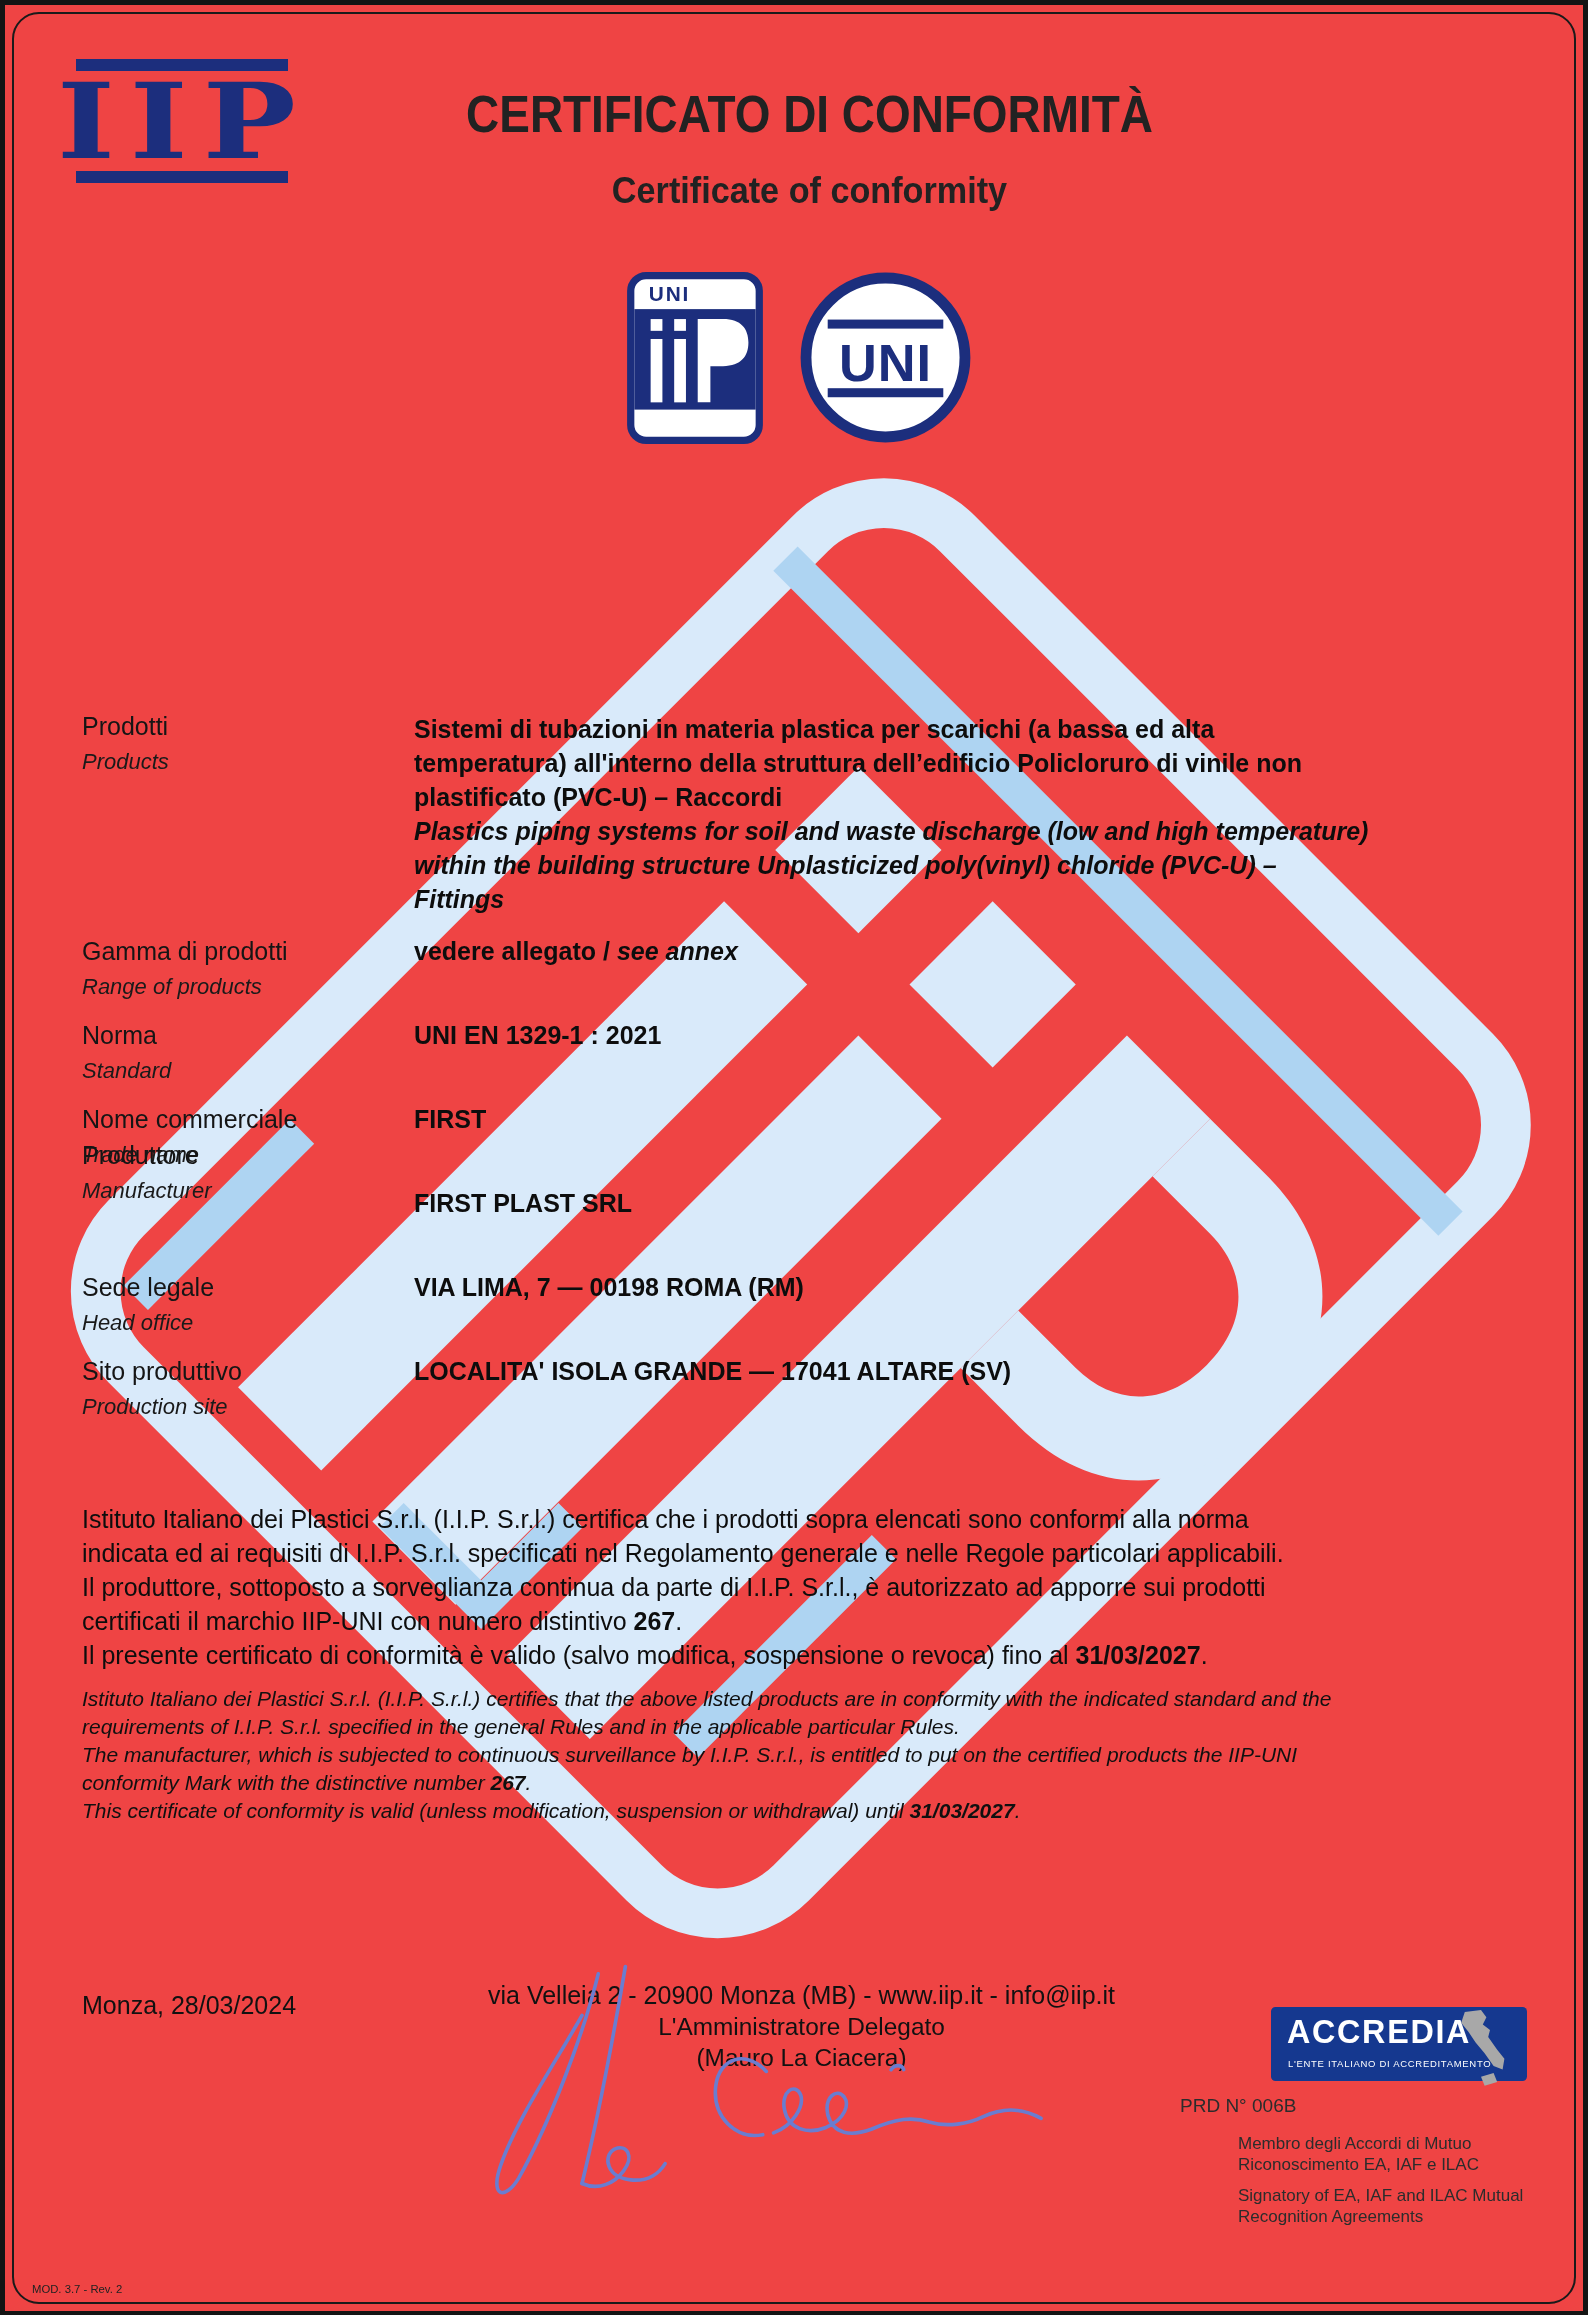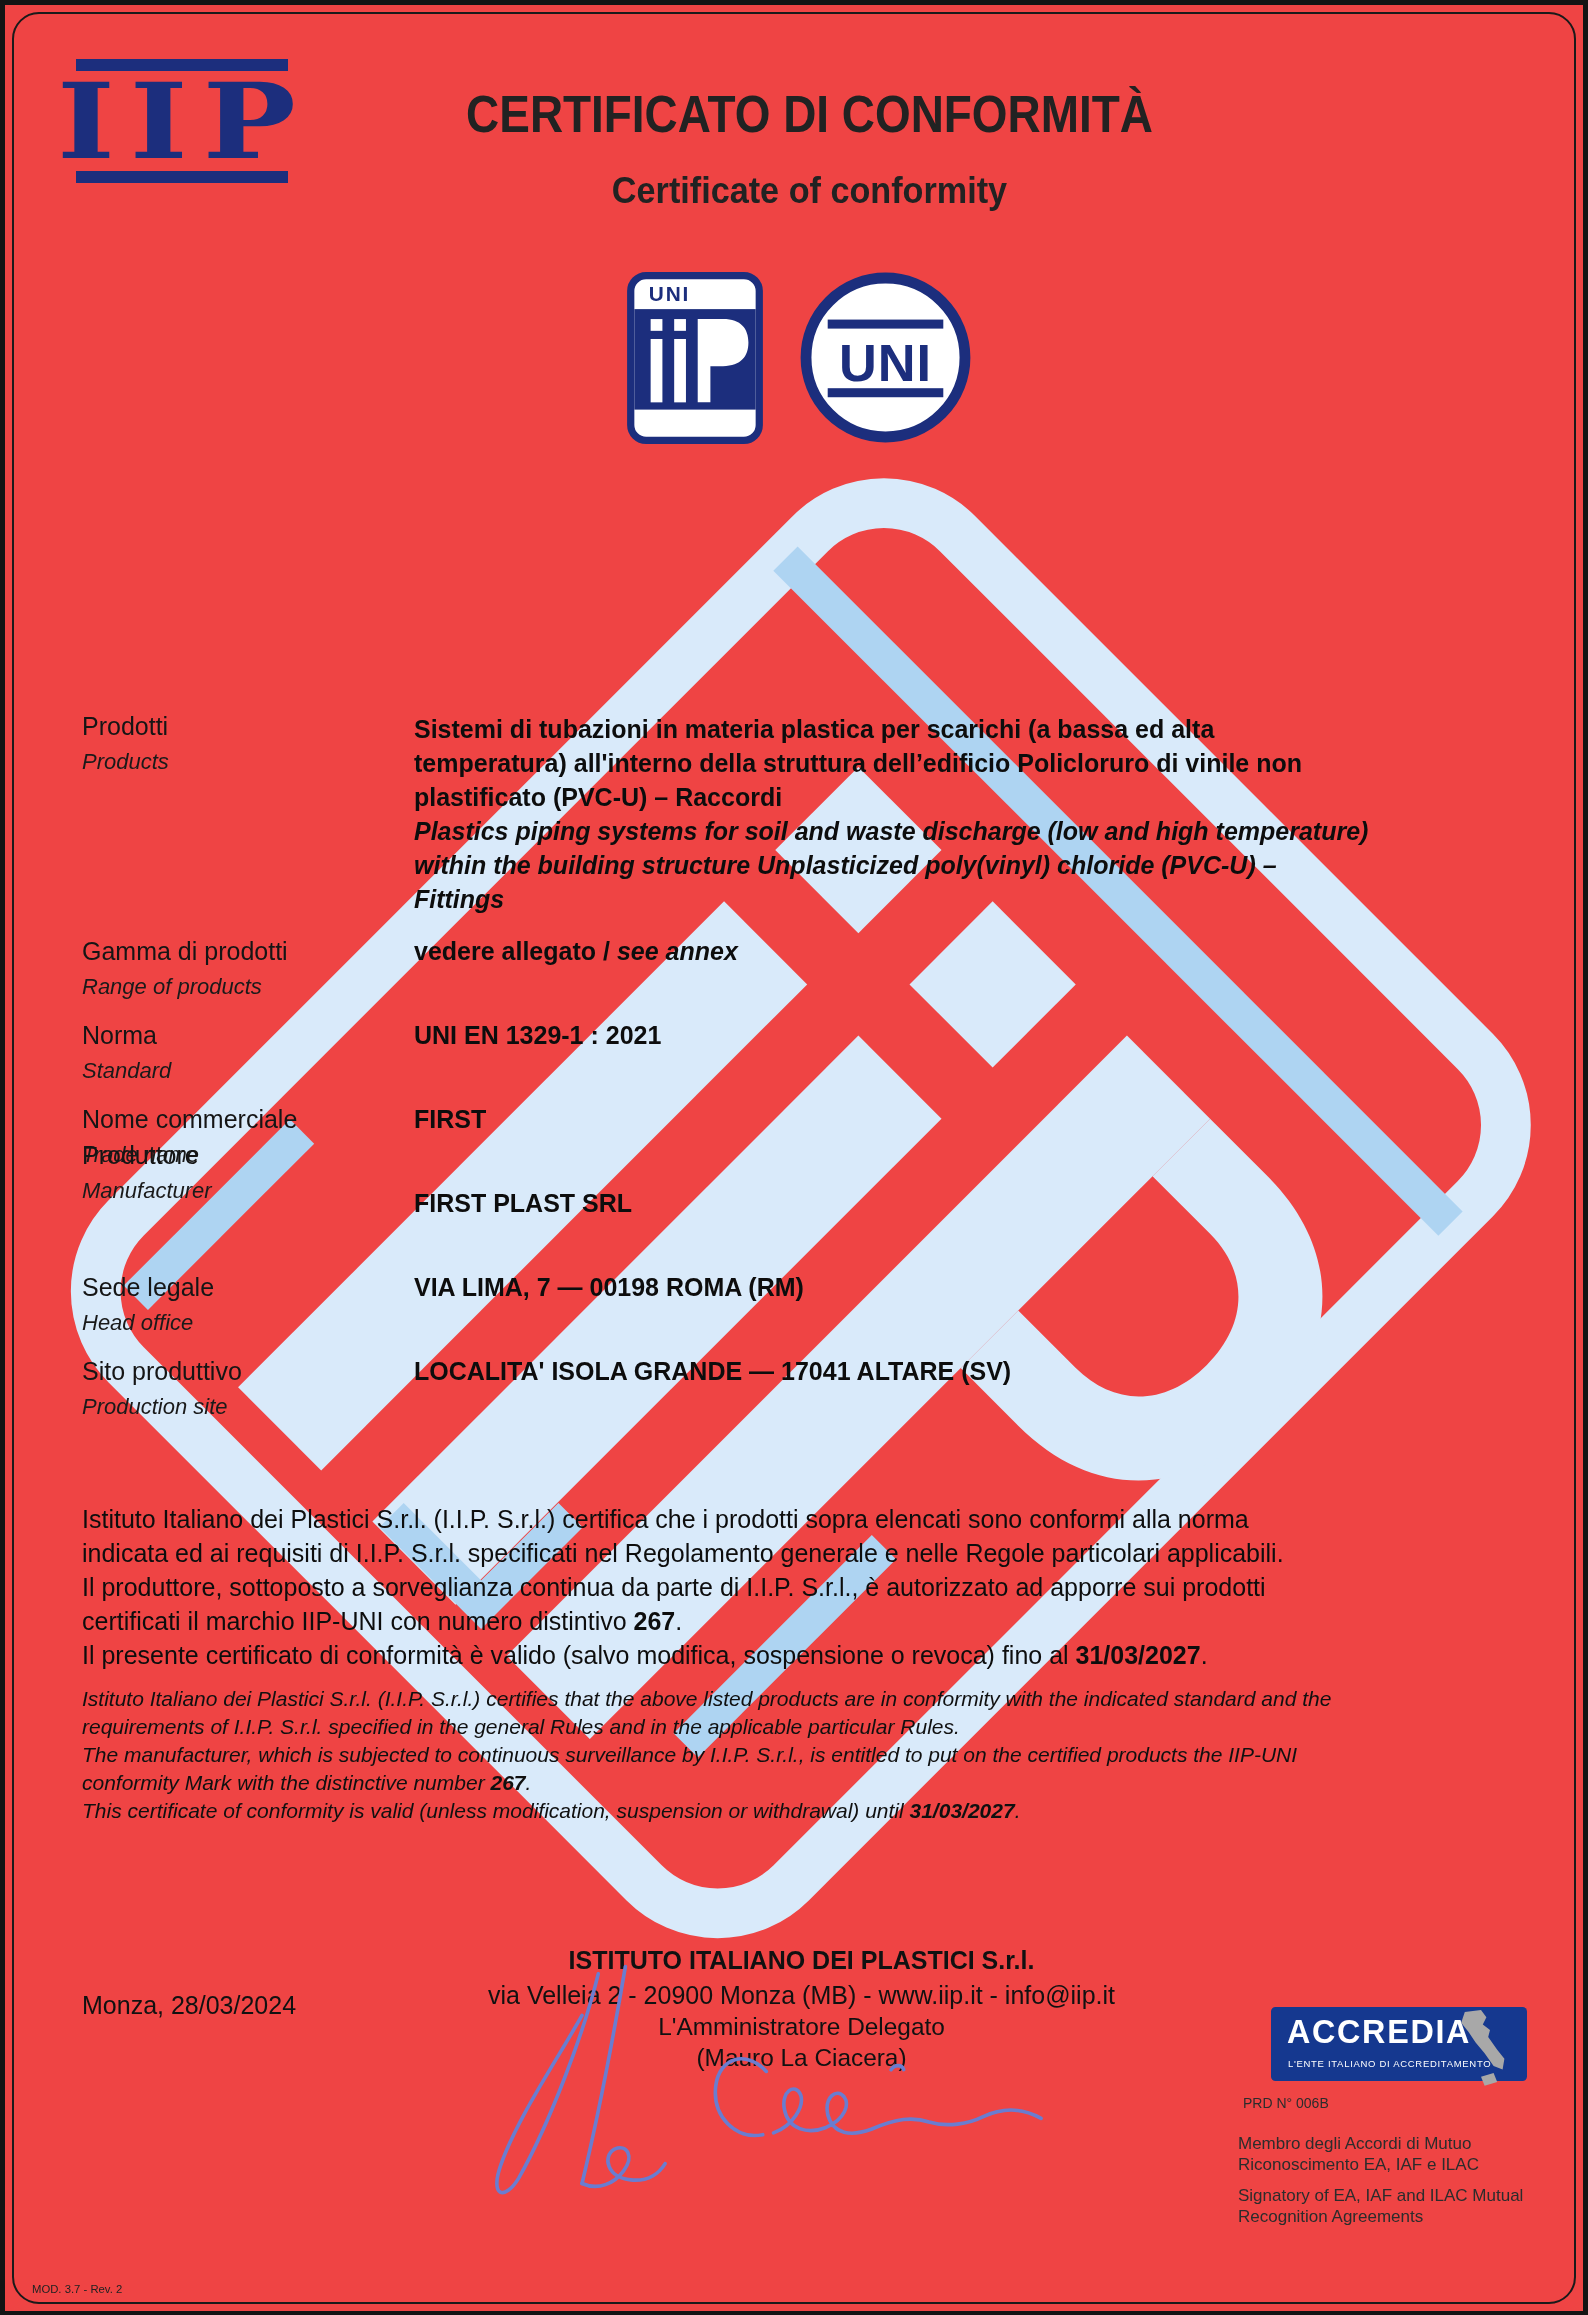--- a/index.html
+++ b/index.html
@@ -48,21 +48,21 @@
   .f-address{left:344px;top:1976px;width:905px;text-align:center;font-size:25px;white-space:nowrap;}
   .f-role{left:344px;top:2008px;width:905px;text-align:center;font-size:24.4px;white-space:nowrap;}
   .f-signer{left:344px;top:2039px;width:905px;text-align:center;font-size:24.4px;white-space:nowrap;}
   .signature{left:416px;top:1958px;z-index:4;}
   
   .accredia-box{left:1228px;top:2002px;width:256px;height:74px;background:#15388f;border-radius:4.5px;z-index:3;margin-left:38px;}
   .accredia-name{position:absolute;left:16.3px;top:5.4px;color:#fff;font-weight:bold;font-size:34px;
     letter-spacing:1.8px;white-space:nowrap;transform:scaleX(0.95);transform-origin:left;}
   .accredia-tagline{position:absolute;left:17px;top:51px;color:#fff;font-size:9.5px;letter-spacing:0.7px;white-space:nowrap;}
   .italy{left:1440px;top:2005px;z-index:4;}
-  .prd{left:1238px;top:2090px;font-size:14px;color:#2c2c2c;white-space:nowrap;}
+  .prd{left:1175px;top:2090px;font-size:19px;color:#2c2c2c;white-space:nowrap;}
   .acc-small{font-size:17px;color:#2c2c2c;line-height:21px;white-space:nowrap;}
   .membro{left:1233px;top:2128px;}
   .signatory{left:1233px;top:2180px;}
   .mod-ref{left:27px;top:2278px;font-size:11.3px;color:#222;white-space:nowrap;}
   .watermark{left:0;top:0;z-index:1;pointer-events:none;}
 </style>
 </head>
 <body>
 
 <div class="page">
@@ -177,21 +177,20 @@
   </div>
   <div class="abs body-en z">
     <div><span>Istituto Italiano dei Plastici S.r.l. (I.I.P. S.r.l.) certifies that the above listed products are in conformity with the indicated standard and the</span></div>
     <div><span>requirements of I.I.P. S.r.l. specified in the general Rules and in the applicable particular Rules.</span></div>
     <div><span>The manufacturer, which is subjected to continuous surveillance by I.I.P. S.r.l., is entitled to put on the certified products the IIP-UNI</span></div>
     <div><span>conformity Mark with the distinctive number </span><span style="font-weight: bold;">267</span><span>.</span></div>
     <div><span>This certificate of conformity is valid (unless modification, suspension or withdrawal) until </span><span style="font-weight: bold;">31/03/2027</span><span>.</span></div>
   </div>
 
   <div class="abs place-date z">Monza, 28/03/2024</div>
-  <div class="abs f-company z">ISTITUTO ITALIANO DEI PLASTICI S.r.l.</div>
   <div class="abs f-address z">via Velleia 2 - 20900 Monza (MB) - www.iip.it - info@iip.it</div>
   <div class="abs f-role z">L'Amministratore Delegato</div>
   <div class="abs f-signer z">(Mauro La Ciacera)</div>
 
   <svg class="abs signature" width="669" height="244" viewBox="0 0 740 270">
     <g fill="none" stroke="#6a7dd0" stroke-width="4" stroke-linecap="round">
       <path d="M196,12 C180,78 142,178 108,238 C92,264 76,258 88,224 C106,172 150,108 178,58"></path>
       <path d="M226,4 C214,74 196,170 178,244"></path>
       <path d="M178,244 C196,252 214,244 224,230 C236,214 228,200 214,206 C200,214 206,238 232,240 C252,242 264,232 270,222"></path>
       <path d="M382,120 C360,96 330,104 326,136 C322,170 348,196 378,190"></path>

